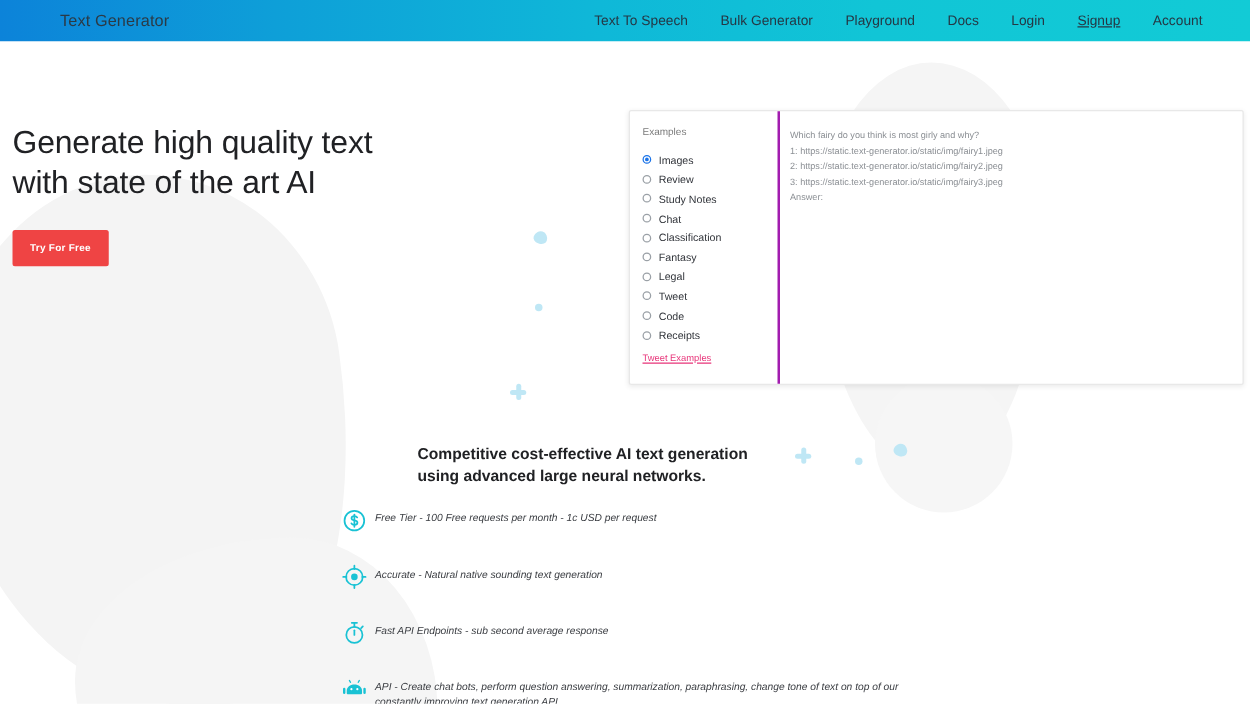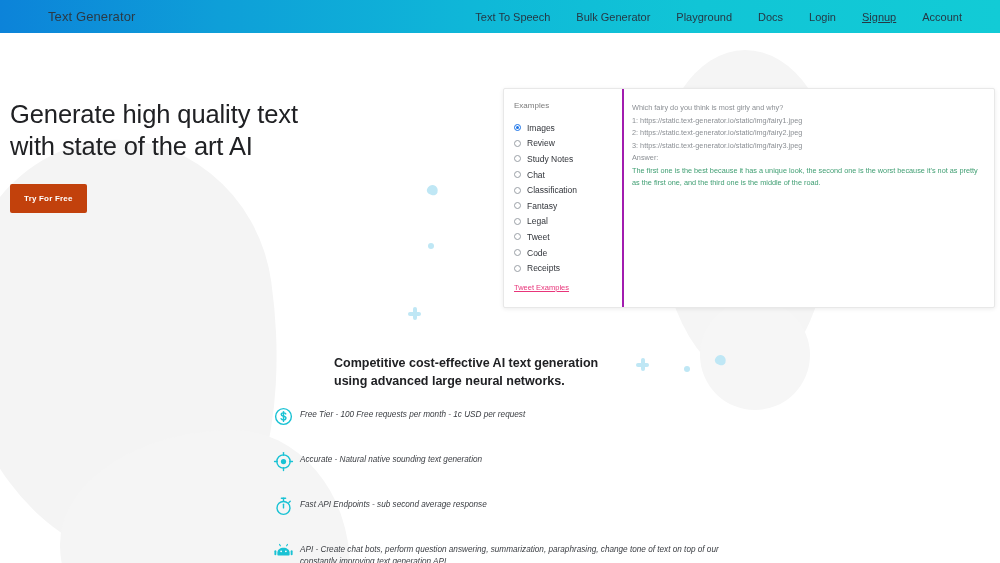--- a/index.html
+++ b/index.html
@@ -140,21 +140,21 @@
   .hero h2 {
     margin: 22px 0 0 0;
     font-size: 17.5px;
     line-height: 1.3;
     font-weight: 400;
     color: #202124;
   }
   .cta {
     display: inline-block;
     margin-top: 22px;
-    background: #c2410c;
+    background: #ef4444;
     color: #ffffff;
     font-size: 8px;
     letter-spacing: .2px;
     padding: 10px 14px;
     border: none;
     border-radius: 2px;
     cursor: pointer;
     font-family: inherit;
     font-weight: 700;
   }
@@ -371,21 +371,20 @@
 
     <a class="more-link">Tweet Examples</a>
   </div>
 
   <div class="card-right">
     <div class="prompt-line">Which fairy do you think is most girly and why?</div>
     <div class="prompt-line">1: https://static.text-generator.io/static/img/fairy1.jpeg</div>
     <div class="prompt-line">2: https://static.text-generator.io/static/img/fairy2.jpeg</div>
     <div class="prompt-line">3: https://static.text-generator.io/static/img/fairy3.jpeg</div>
     <div class="prompt-line">Answer:</div>
-    <div class="answer-line">The first one is the best because it has a unique look, the second one is the worst because it's not as pretty as the first one, and the third one is the middle of the road.</div>
   </div>
 </div>
 
 <div class="mid">
   <p>Competitive cost-effective AI text generation using advanced large neural networks.</p>
 </div>
 
 <div class="features">
 
   <div class="feature">

